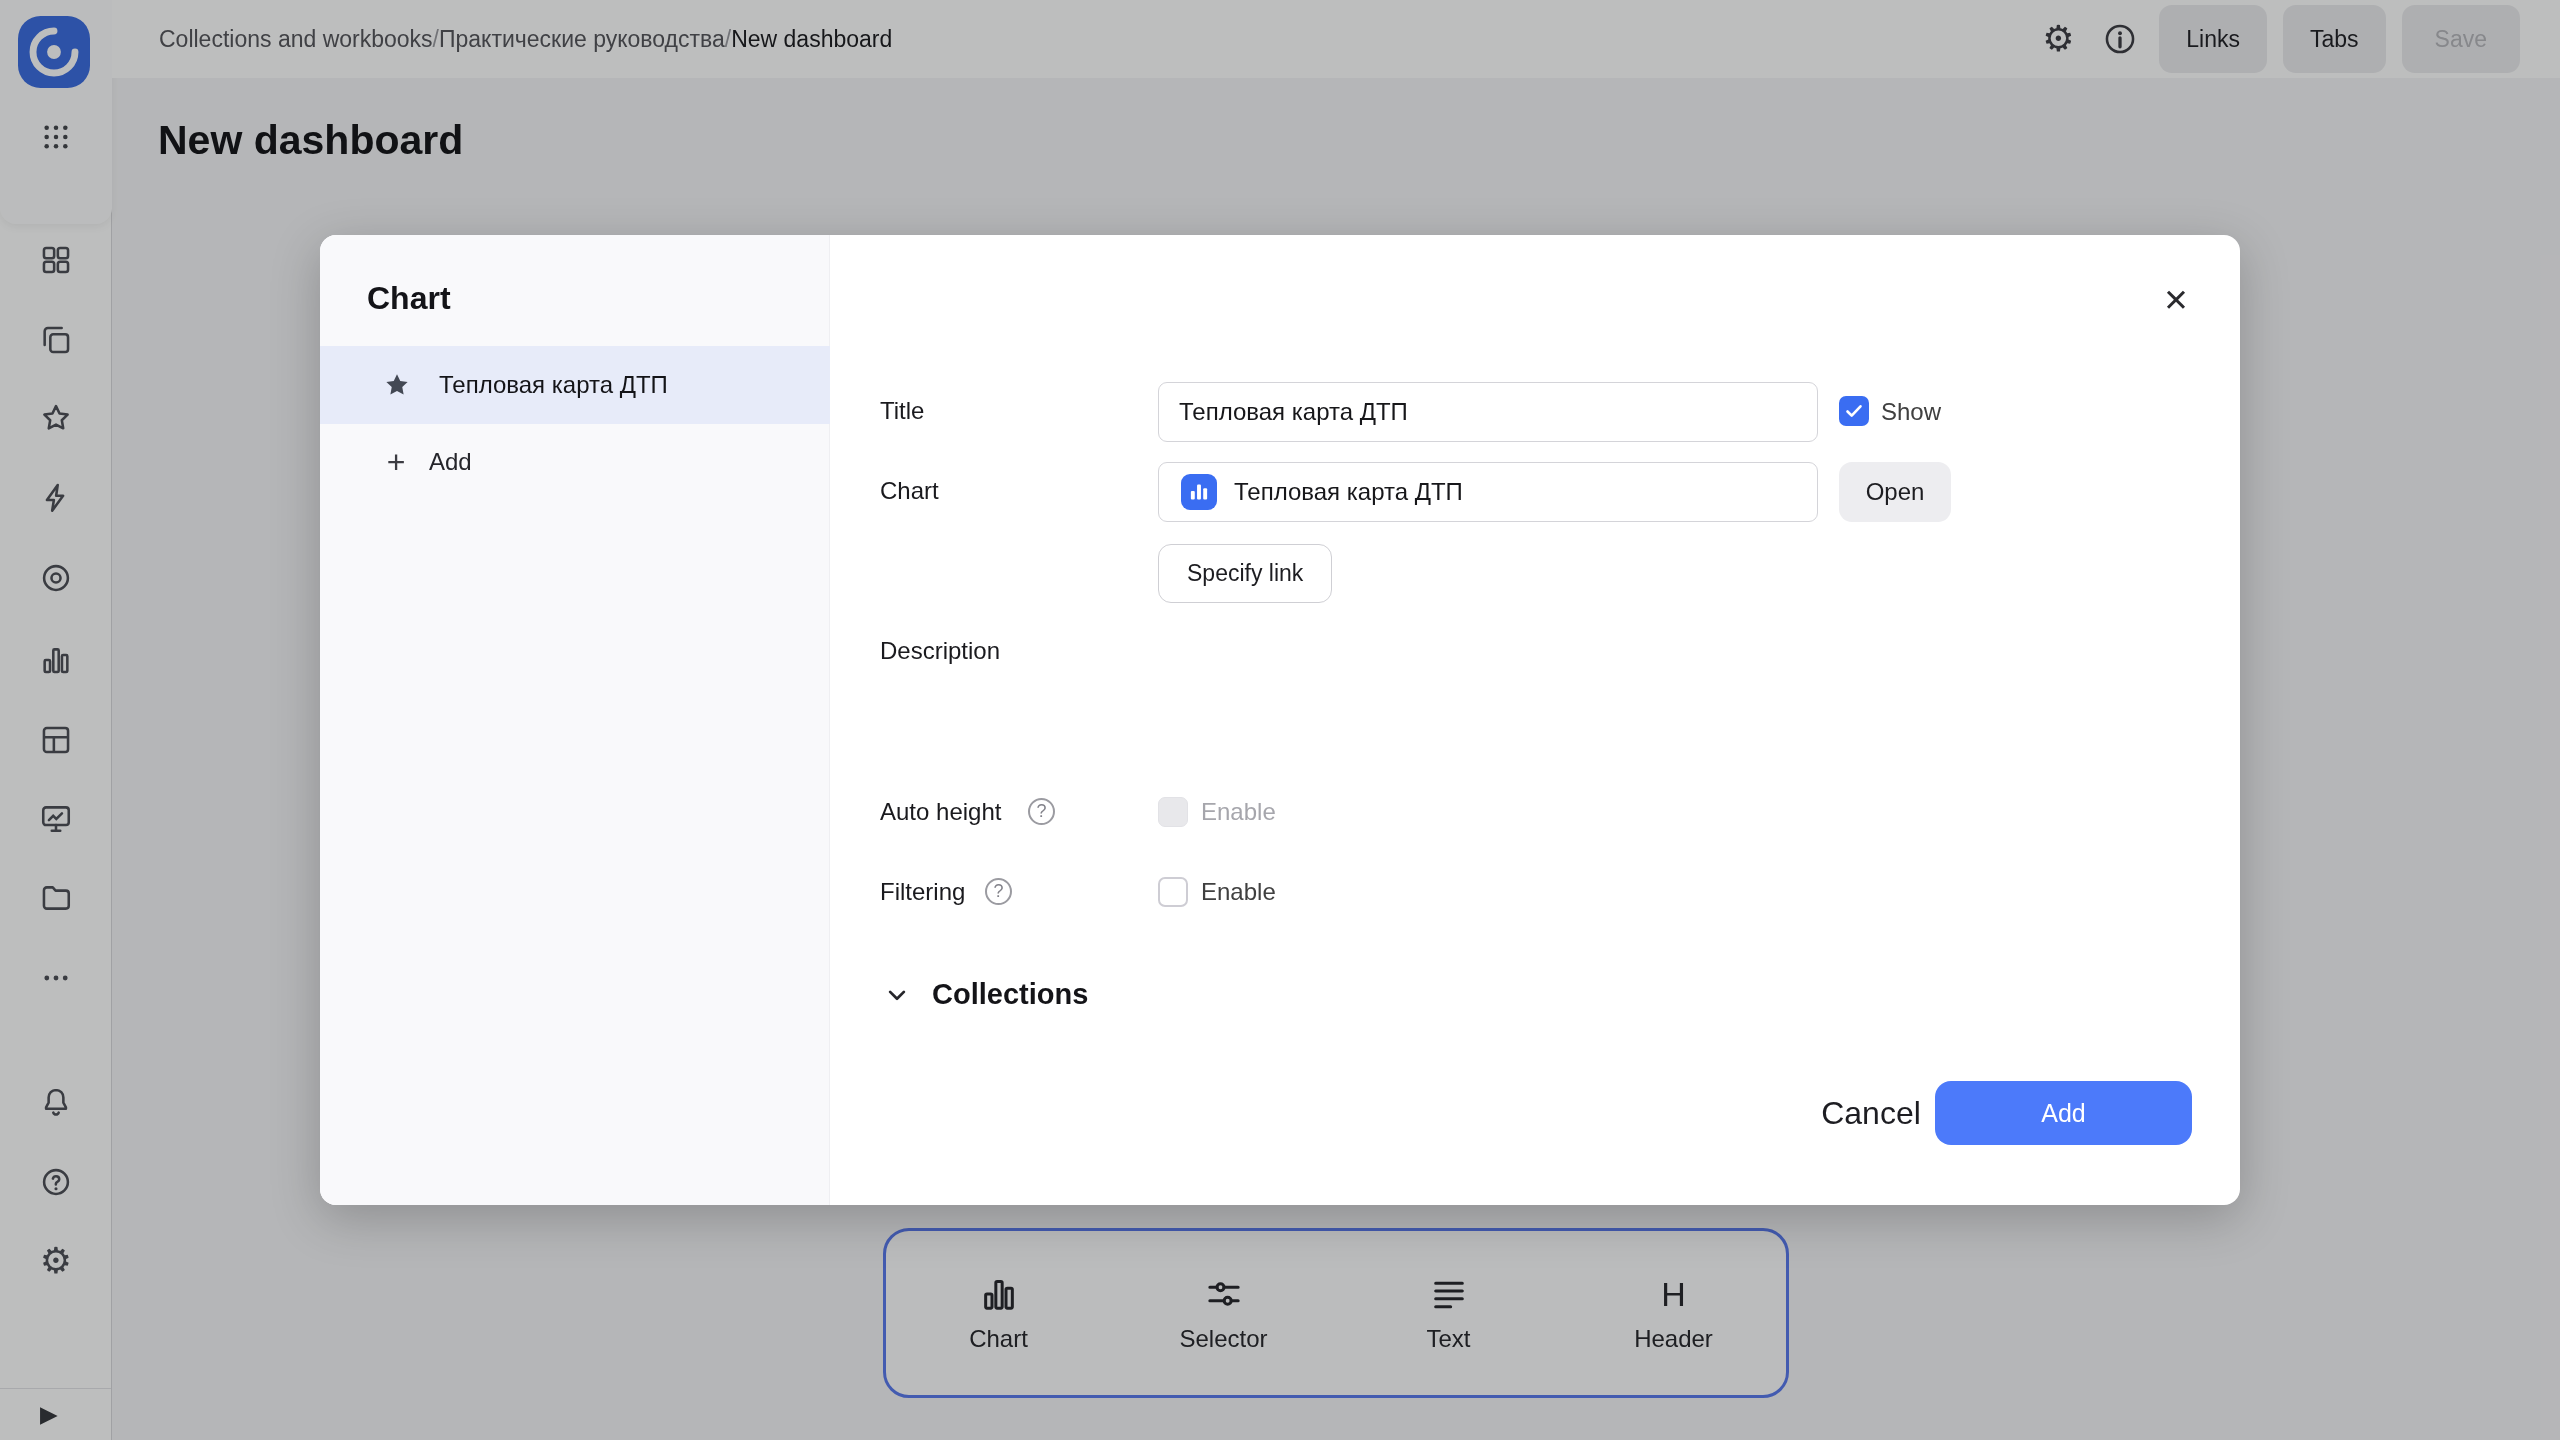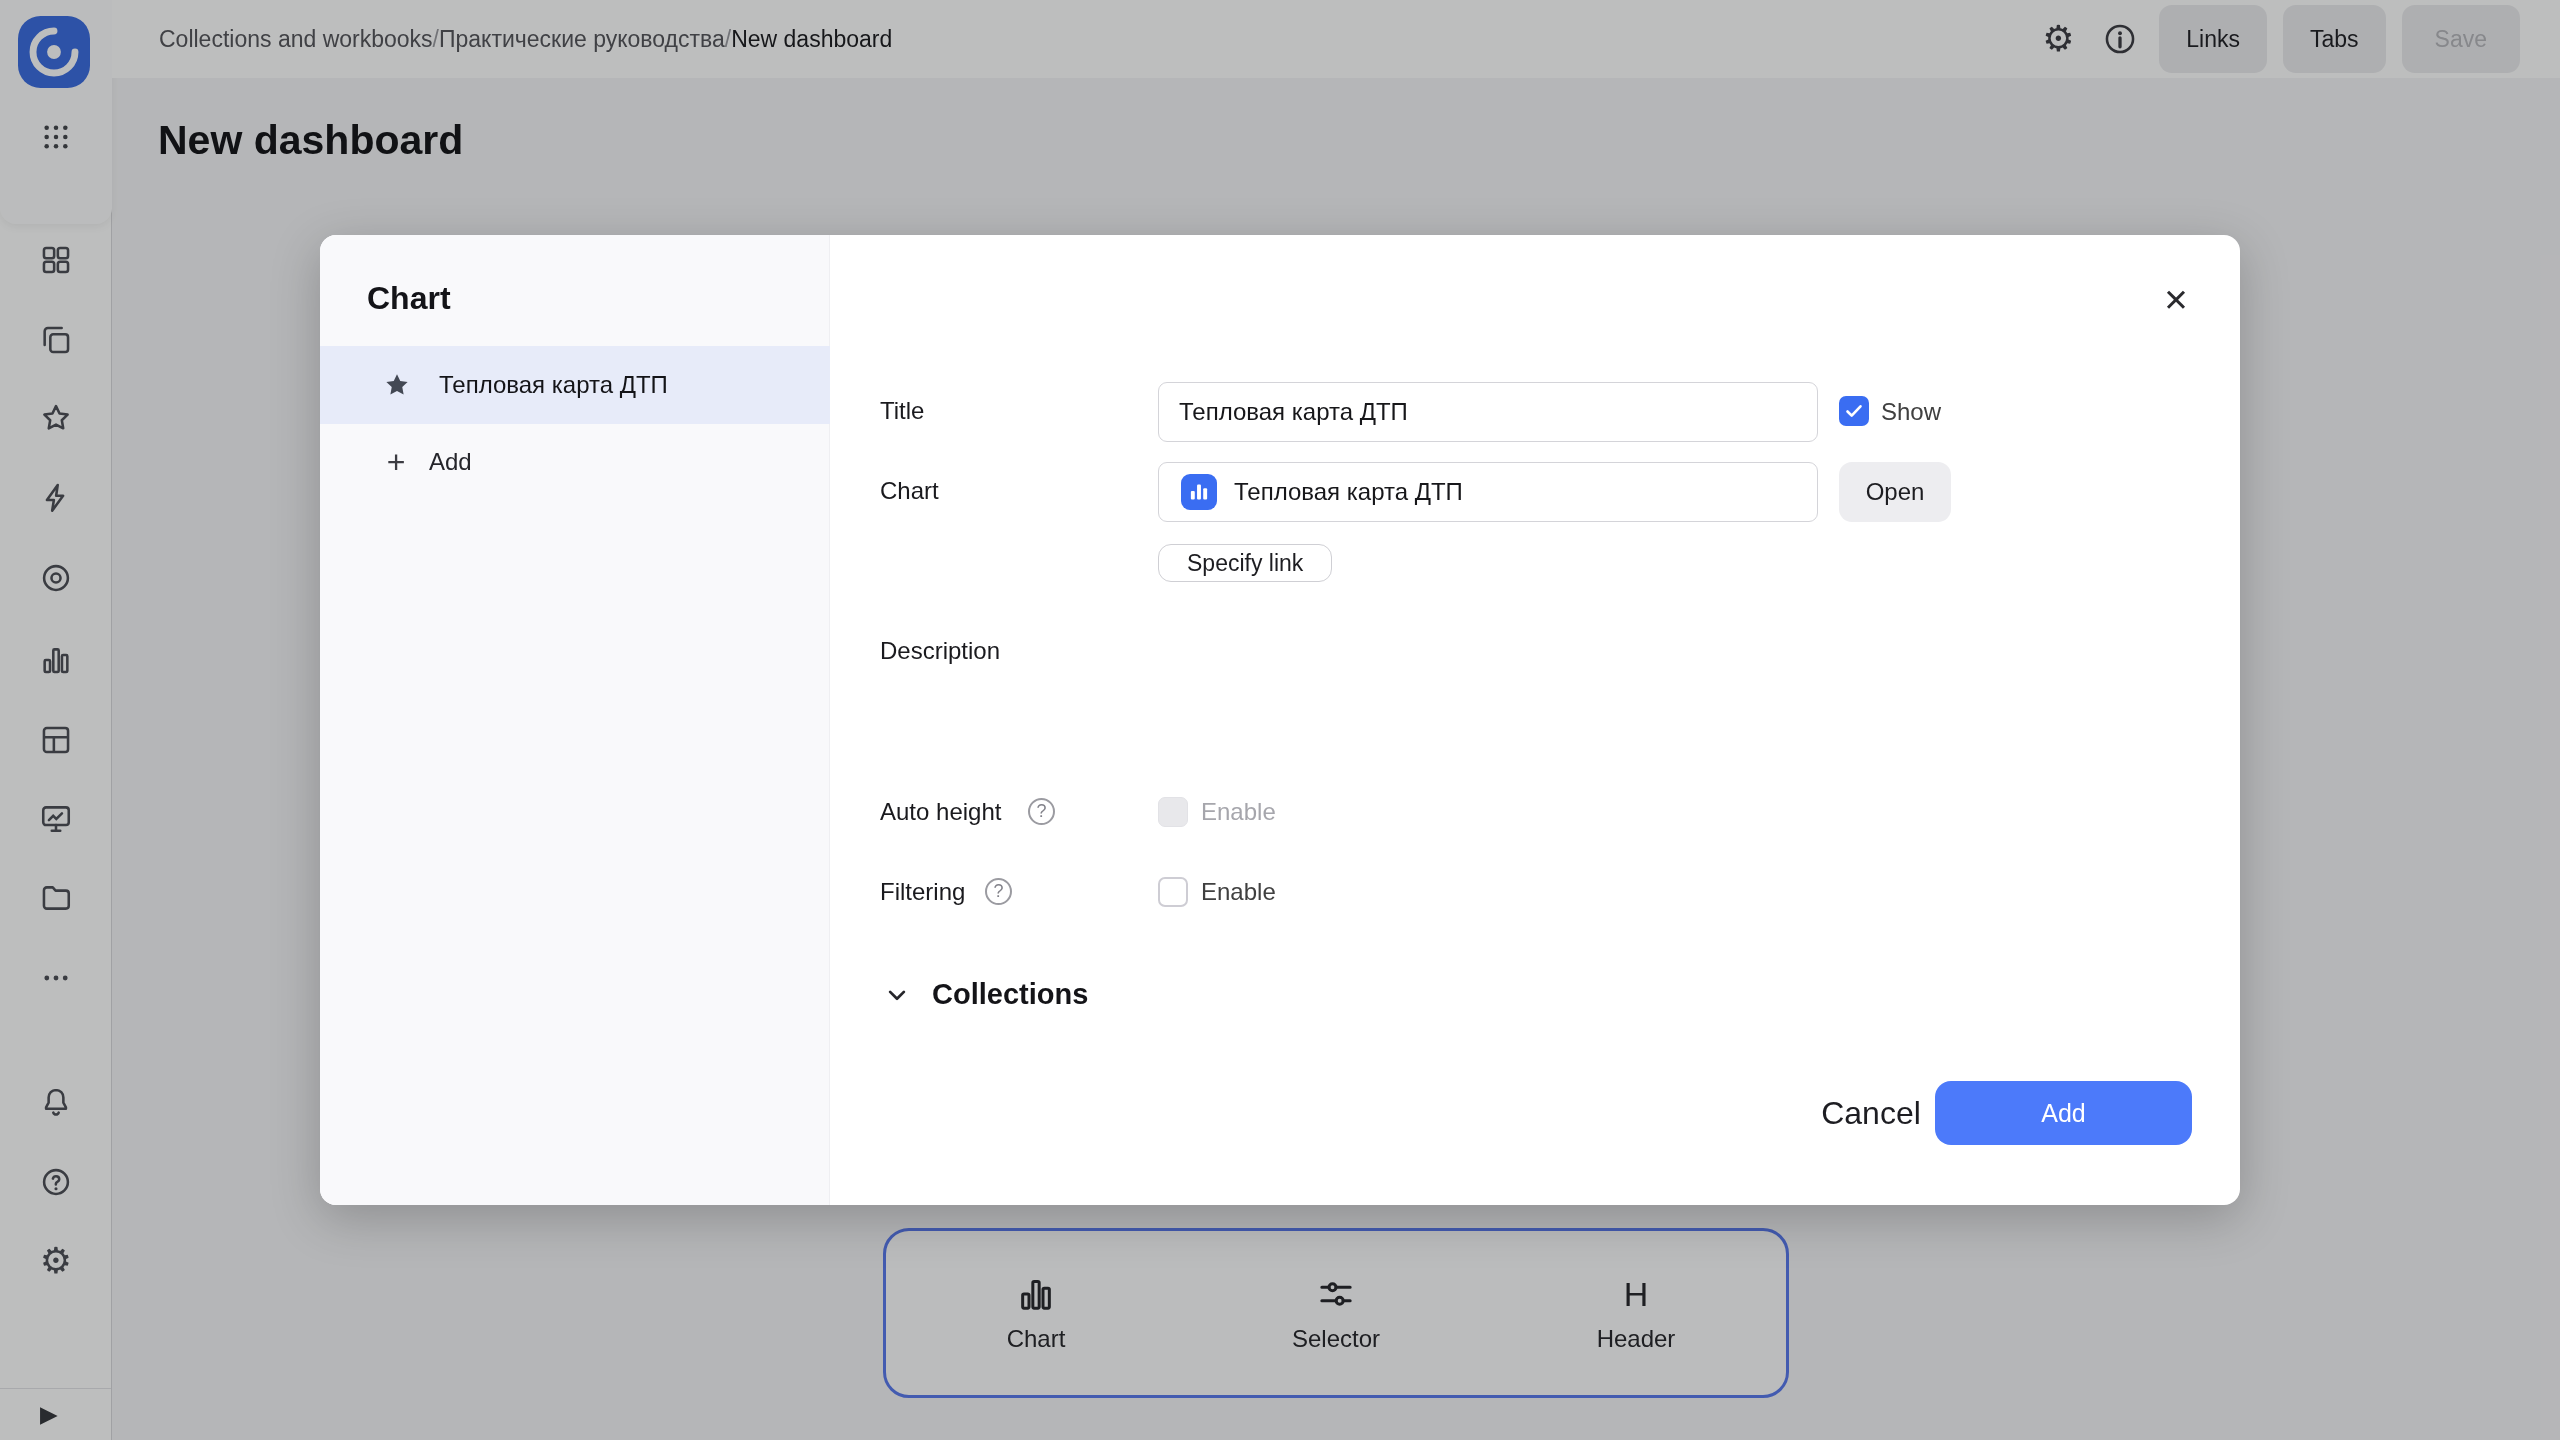--- a/index.html
+++ b/index.html
@@ -62,21 +62,21 @@
   .dialog-close { position:absolute; right:39px; top:40px; width:50px; height:50px; display:flex; align-items:center; justify-content:center; cursor:pointer; }
   .close-glyph { font-size:31px; color:#2a2a2e; }
 
   .f-label { position:absolute; left:560px; font-size:24px; color:#1a1a1e; display:flex; align-items:center; gap:14px; }
   .f-input { position:absolute; left:838px; width:660px; height:60px; border:1px solid #d4d4d9; border-radius:9px; font-size:24px; padding:0 20px; color:#17171a; background:#fff; font-family:inherit; outline:none; }
   .chart-field { position:absolute; left:838px; top:227px; width:660px; height:60px; border:1px solid #d4d4d9; border-radius:9px; display:flex; align-items:center; background:#fff; cursor:pointer; }
   .chart-field-icon { margin-left:22px; width:36px; height:36px; border-radius:9px; background:#3a6df2; display:flex; align-items:center; justify-content:center; }
   .chart-field-icon svg { width:26px; height:26px; }
   .chart-field-label { margin-left:17px; font-size:24px; color:#17171a; }
   .open-btn { position:absolute; left:1519px; top:227px; width:112px; height:60px; background:#ededf0; border:none; border-radius:13px; font-size:24px; color:#1d1d21; display:flex; align-items:center; justify-content:center; font-family:inherit; cursor:pointer; }
-  .specify-btn { position:absolute; left:838px; top:309px; height:38px; padding:0 28px; background:#fff; border:1px solid #cfcfd4; border-radius:13px; font-size:23px; color:#1d1d21; display:flex; align-items:center; font-family:inherit; cursor:pointer; }
+  .specify-btn { position:absolute; left:838px; top:309px; height:59px; padding:0 28px; background:#fff; border:1px solid #cfcfd4; border-radius:13px; font-size:23px; color:#1d1d21; display:flex; align-items:center; font-family:inherit; cursor:pointer; }
   .desc-area { position:absolute; left:838px; top:390px; width:660px; height:133px; border:1px solid #d4d4d9; border-radius:13px; padding:14px 20px; font-size:24px; color:#17171a; font-family:inherit; resize:none; outline:none; background:#fff; }
   .desc-area::placeholder { color:#a4a4aa; }
 
   .checkbox { position:absolute; width:30px; height:30px; border-radius:7px; cursor:pointer; }
   .checkbox.checked { background:#3a6df2; display:flex; align-items:center; justify-content:center; }
   .checkbox.checked svg { width:24px; height:24px; }
   .checkbox.empty { background:#fff; border:2px solid #cecdd4; }
   .checkbox.off { background:#e8e8eb; border:1px solid #e2e2e6; cursor:default; }
   .checkbox-label { position:absolute; font-size:24px; color:#404040; }
   .checkbox-label.muted { color:#a6a6ac; }
@@ -244,20 +244,26 @@
     </div>
     <div class="widget-item">
       <svg viewBox="0 0 24 24" fill="none" stroke="currentColor" stroke-width="1.8" stroke-linecap="round">
           <path d="M3.5 8h4.3M12 8h8.5M3.5 16h8.5M16.3 16h4.2"></path>
           <circle cx="9.9" cy="8" r="2.1"></circle>
           <circle cx="14.2" cy="16" r="2.1"></circle>
         </svg>
       <span class="widget-label">Selector</span>
     </div>
     <div class="widget-item">
+      <svg viewBox="0 0 24 24" fill="none" stroke="currentColor" stroke-width="1.8" stroke-linecap="round">
+          <path d="M4 5.5h16M4 10.2h16M4 14.9h16M4 19.6h9"></path>
+        </svg>
+      <span class="widget-label">Text</span>
+    </div>
+    <div class="widget-item">
       <span class="glyph widget-h">H</span>
       <span class="widget-label">Header</span>
     </div>
   </div>
 </div>
 
 <div class="overlay"></div>
 
 <div class="dialog">
   <div class="dialog-side">

